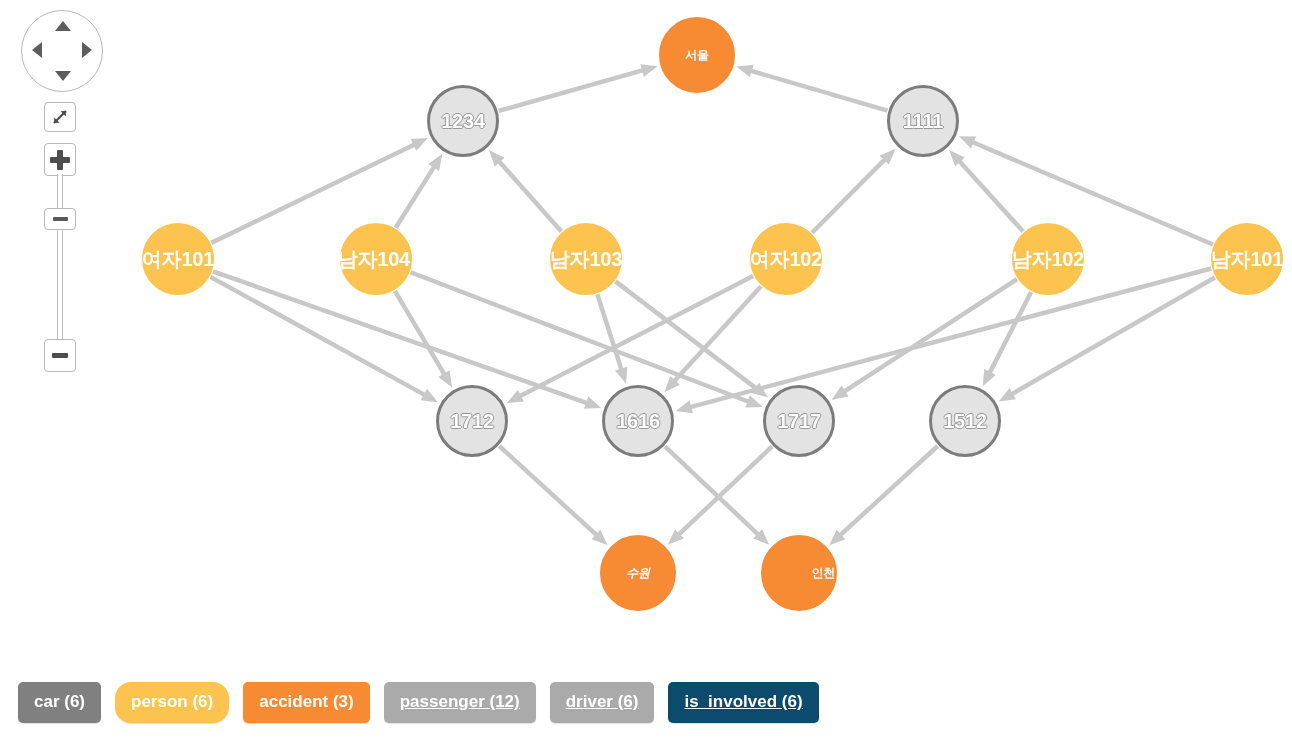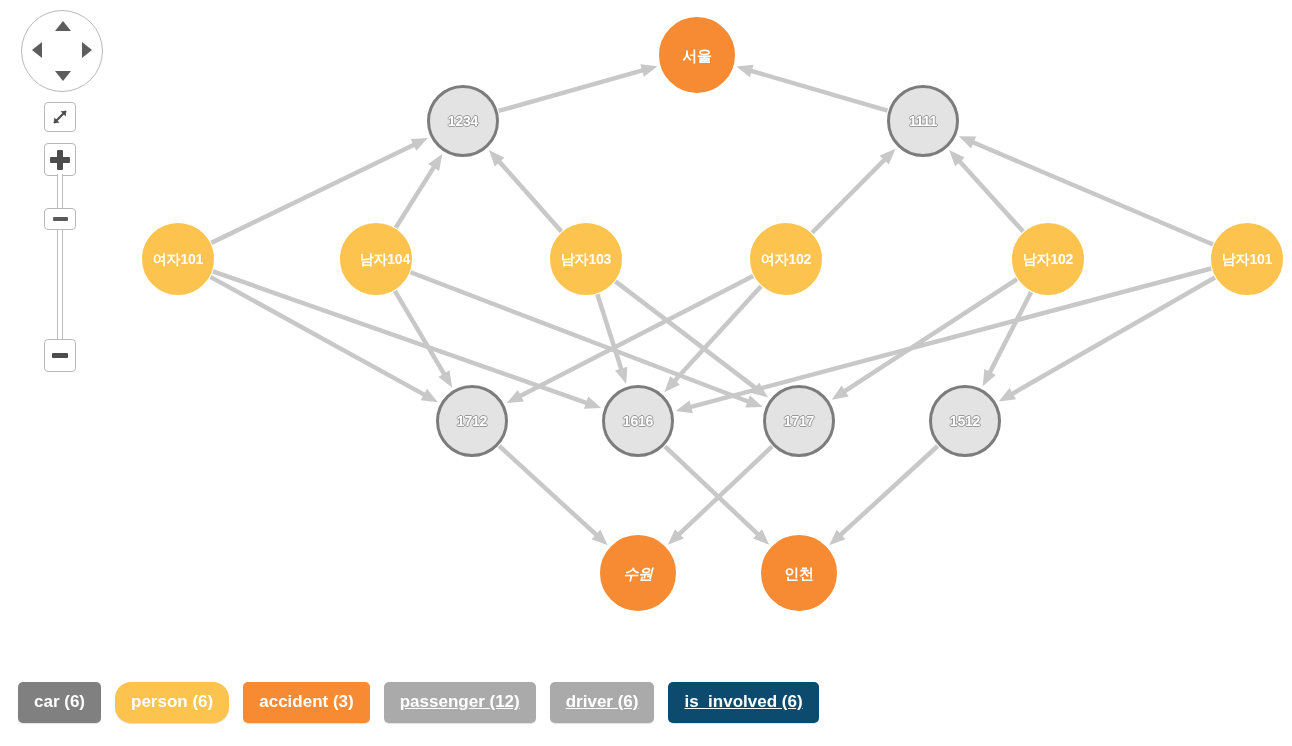--- a/index.html
+++ b/index.html
@@ -41,21 +41,21 @@
     border-radius: 50%;
     display: flex;
     align-items: center;
     justify-content: center;
     box-sizing: border-box;
     text-align: center;
     line-height: 1;
     user-select: none;
   }
   .node-label {
-    font-size: 14px;
+    font-size: 20px;
     font-weight: bold;
     letter-spacing: -0.2px;
     pointer-events: none;
     white-space: nowrap;
   }
   .node.type-car {
     background: #e3e3e3;
     border: 3px solid #7c7c7c;
   }
   .node.type-car .node-label {
@@ -65,21 +65,21 @@
   }
   .node.type-person {
     background: #fcc44f;
     border: 2px solid #fcc44f;
   }
   .node.type-person .node-label { color: #ffffff; }
   .node.type-accident {
     background: #f78b34;
     border: 2px solid #f78b34;
   }
-  .node.type-accident .node-label { color: #ffffff; font-size: 15px; }
+  .node.type-accident .node-label { color: #ffffff; font-size: 12px; }
 
   
   #nav-control {
     position: absolute;
     left: 18px;
     top: 8px;
     width: 90px;
     height: 370px;
   }
   #pan-dial {
@@ -380,21 +380,21 @@
       </div>
       <div class="node type-car" style="left: 763px; top: 385px; width: 72px; height: 72px;">
         <span class="node-label">1717</span>
       </div>
       <div class="node type-car" style="left: 929px; top: 385px; width: 72px; height: 72px;">
         <span class="node-label">1512</span>
       </div>
       <div class="node type-accident" style="left: 600px; top: 535px; width: 76px; height: 76px; font-style: italic;">
         <span class="node-label">수원</span>
       </div>
-      <div class="node type-accident" style="left: 761px; top: 535px; width: 76px; height: 76px;">
+      <div class="node type-accident" style="left: 761px; top: 535px; width: 76px; height: 76px; justify-content: flex-end;">
         <span class="node-label">인천</span>
       </div>
     </div>
 </div>
 
 <div id="legend">
     <div class="legend-chip kind-node" style="background: rgb(128, 128, 128);">car (6)</div>
     <div class="legend-chip kind-node" style="background: rgb(252, 196, 79); border-radius: 16px;">person (6)</div>
     <div class="legend-chip kind-node" style="background: rgb(247, 139, 52);">accident (3)</div>
     <div class="legend-chip kind-rel" style="background: rgb(170, 170, 170);">passenger (12)</div>

